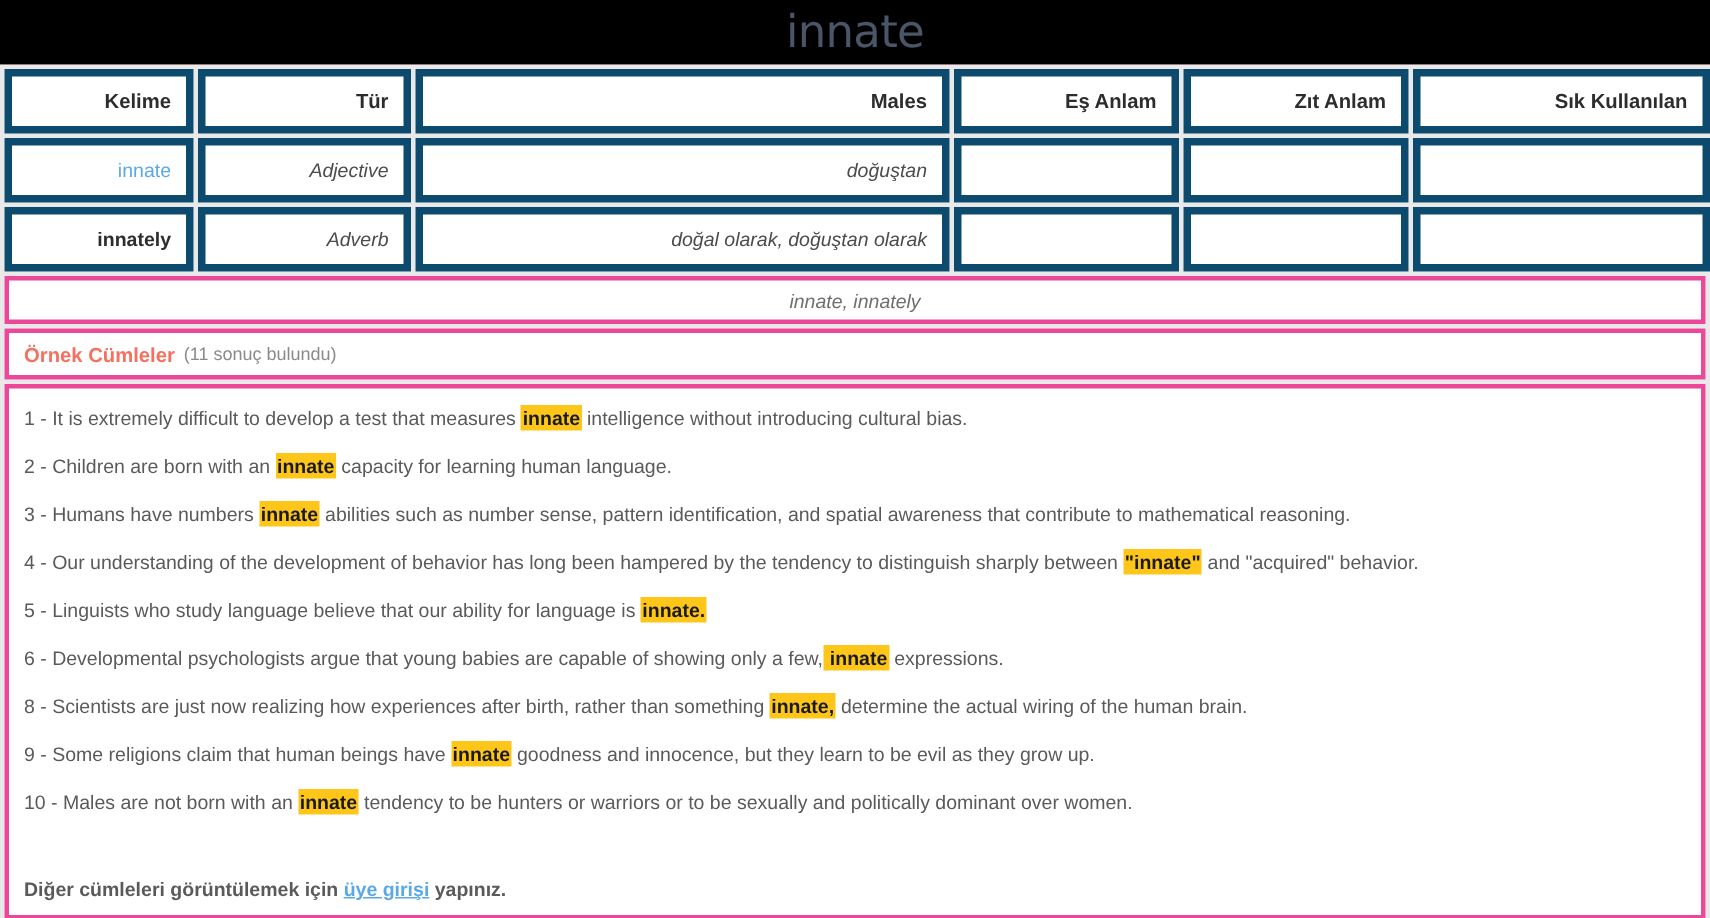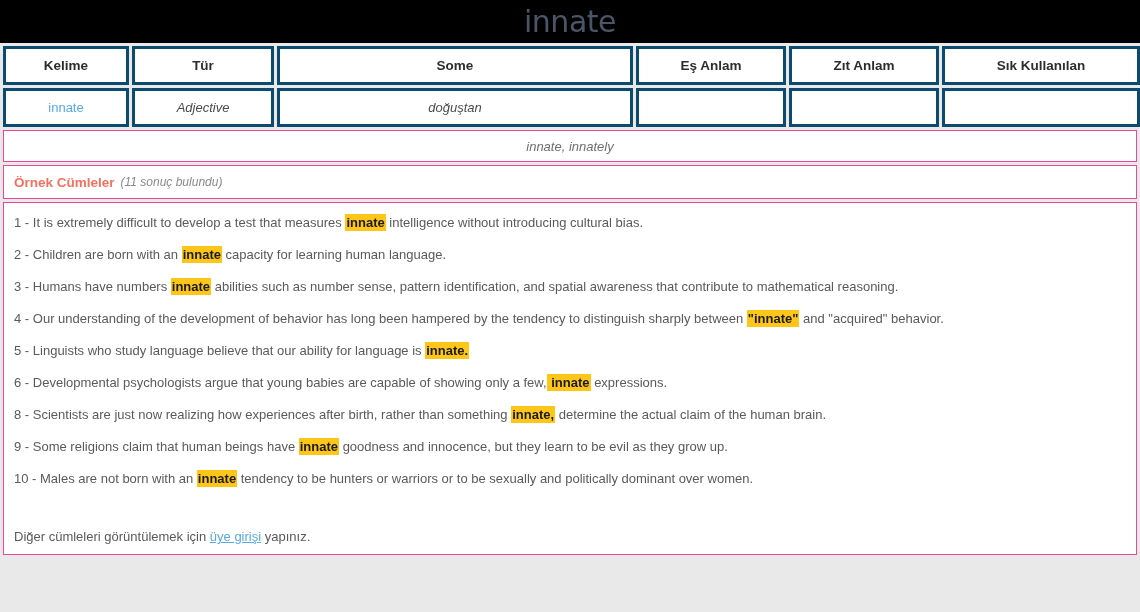--- a/index.html
+++ b/index.html
@@ -55,23 +55,23 @@
     width: 1140px;
     border-collapse: separate;
     border-spacing: 3px 3px;
     table-layout: fixed;
     margin: 0;
     padding: 0;
   }
   .word-table th,
   .word-table td {
     background: #ffffff;
-    border: 3px solid #0c4a6e;
+    border: 5px solid #0c4a6e;
     padding: 9px 10px;
-    text-align: center;
+    text-align: right;
     vertical-align: middle;
     font-size: 13px;
     color: #333333;
     height: 15px;
     box-sizing: border-box;
     overflow: hidden;
     white-space: nowrap;
   }
   .word-table th {
     font-weight: bold;
@@ -95,21 +95,21 @@
   td.cell-type,
   td.cell-meaning {
     color: #4c4c4c;
     font-style: italic;
   }
 
   
   .strip {
     margin: 0 3px 3px 3px;
     background: #ffffff;
-    border: 1px solid #ec4899;
+    border: 3px solid #ec4899;
     box-sizing: border-box;
     width: 1134px;
   }
   .related-row {
     height: 32px;
     display: flex;
     align-items: center;
     justify-content: center;
   }
   .related-text {
@@ -125,21 +125,20 @@
     align-items: center;
     padding-left: 10px;
   }
   .examples-title {
     color: #f4715f;
     font-weight: bold;
     font-size: 13.5px;
   }
   .examples-count {
     color: #8a8a8a;
-    font-style: italic;
     font-size: 12px;
     margin-left: 6px;
     text-align: right;
   }
 
   
   .sentences {
     padding: 12px 10px 10px 10px;
     min-height: 340px;
   }
@@ -156,20 +155,21 @@
   .hl {
     background: #ffc61a;
     color: #1a1a1a;
     font-weight: bold;
     padding: 1px 1px;
   }
   .footer-note {
     font-size: 13px;
     color: #5a5a5a;
     padding-top: 26px;
+    font-weight: bold;
   }
   .footer-link {
     color: #5aa9e6;
   }
 </style>
 </head>
 <body>
 
 <div class="page">
 
@@ -185,35 +185,43 @@
           <col class="col-tur">
           <col class="col-anlam">
         <col class="col-es">
           <col class="col-zit">
           <col class="col-sik">
       </colgroup>
       <thead>
         <tr>
           <th>Kelime</th>
           <th>Tür</th>
-          <th>Some</th>
+          <th>Males</th>
           <th>Eş Anlam</th>
           <th>Zıt Anlam</th>
           <th>Sık Kullanılan</th>
         </tr>
       </thead>
       <tbody>
         <tr>
           <td class="cell-word-link">innate</td>
           <td class="cell-type">Adjective</td>
           <td class="cell-meaning">doğuştan</td>
           <td></td>
           <td></td>
           <td></td>
         </tr>
+        <tr>
+          <td class="cell-word-plain">innately</td>
+          <td class="cell-type">Adverb</td>
+          <td class="cell-meaning">doğal olarak, doğuştan olarak</td>
+          <td></td>
+          <td></td>
+          <td></td>
+        </tr>
       </tbody>
     </table>
 
     <div class="strip related-row">
       <span class="related-text">innate, innately</span>
     </div>
 
     <div class="strip examples-head">
       <span class="examples-title">Örnek Cümleler</span>
       <span class="examples-count">(11 sonuç bulundu)</span>
@@ -240,21 +248,21 @@
       <div class="sentence">
         <span>5 - </span><span>Linguists who study language believe that our ability for language is </span><span class="hl">innate.</span><span></span>
       </div>
 
       <div class="sentence">
         <span>6 - </span><span>Developmental psychologists argue that young babies are capable of showing only a few,</span><span class="hl"> innate</span><span> expressions.</span>
       </div>
 
 
       <div class="sentence">
-        <span>8 - </span><span>Scientists are just now realizing how experiences after birth, rather than something </span><span class="hl">innate,</span><span> determine the actual claim of the human brain.</span>
+        <span>8 - </span><span>Scientists are just now realizing how experiences after birth, rather than something </span><span class="hl">innate,</span><span> determine the actual wiring of the human brain.</span>
       </div>
 
       <div class="sentence">
         <span>9 - </span><span>Some religions claim that human beings have </span><span class="hl">innate</span><span> goodness and innocence, but they learn to be evil as they grow up.</span>
       </div>
 
       <div class="sentence">
         <span>10 - </span><span>Males are not born with an </span><span class="hl">innate</span><span> tendency to be hunters or warriors or to be sexually and politically dominant over women.</span>
       </div>
 

